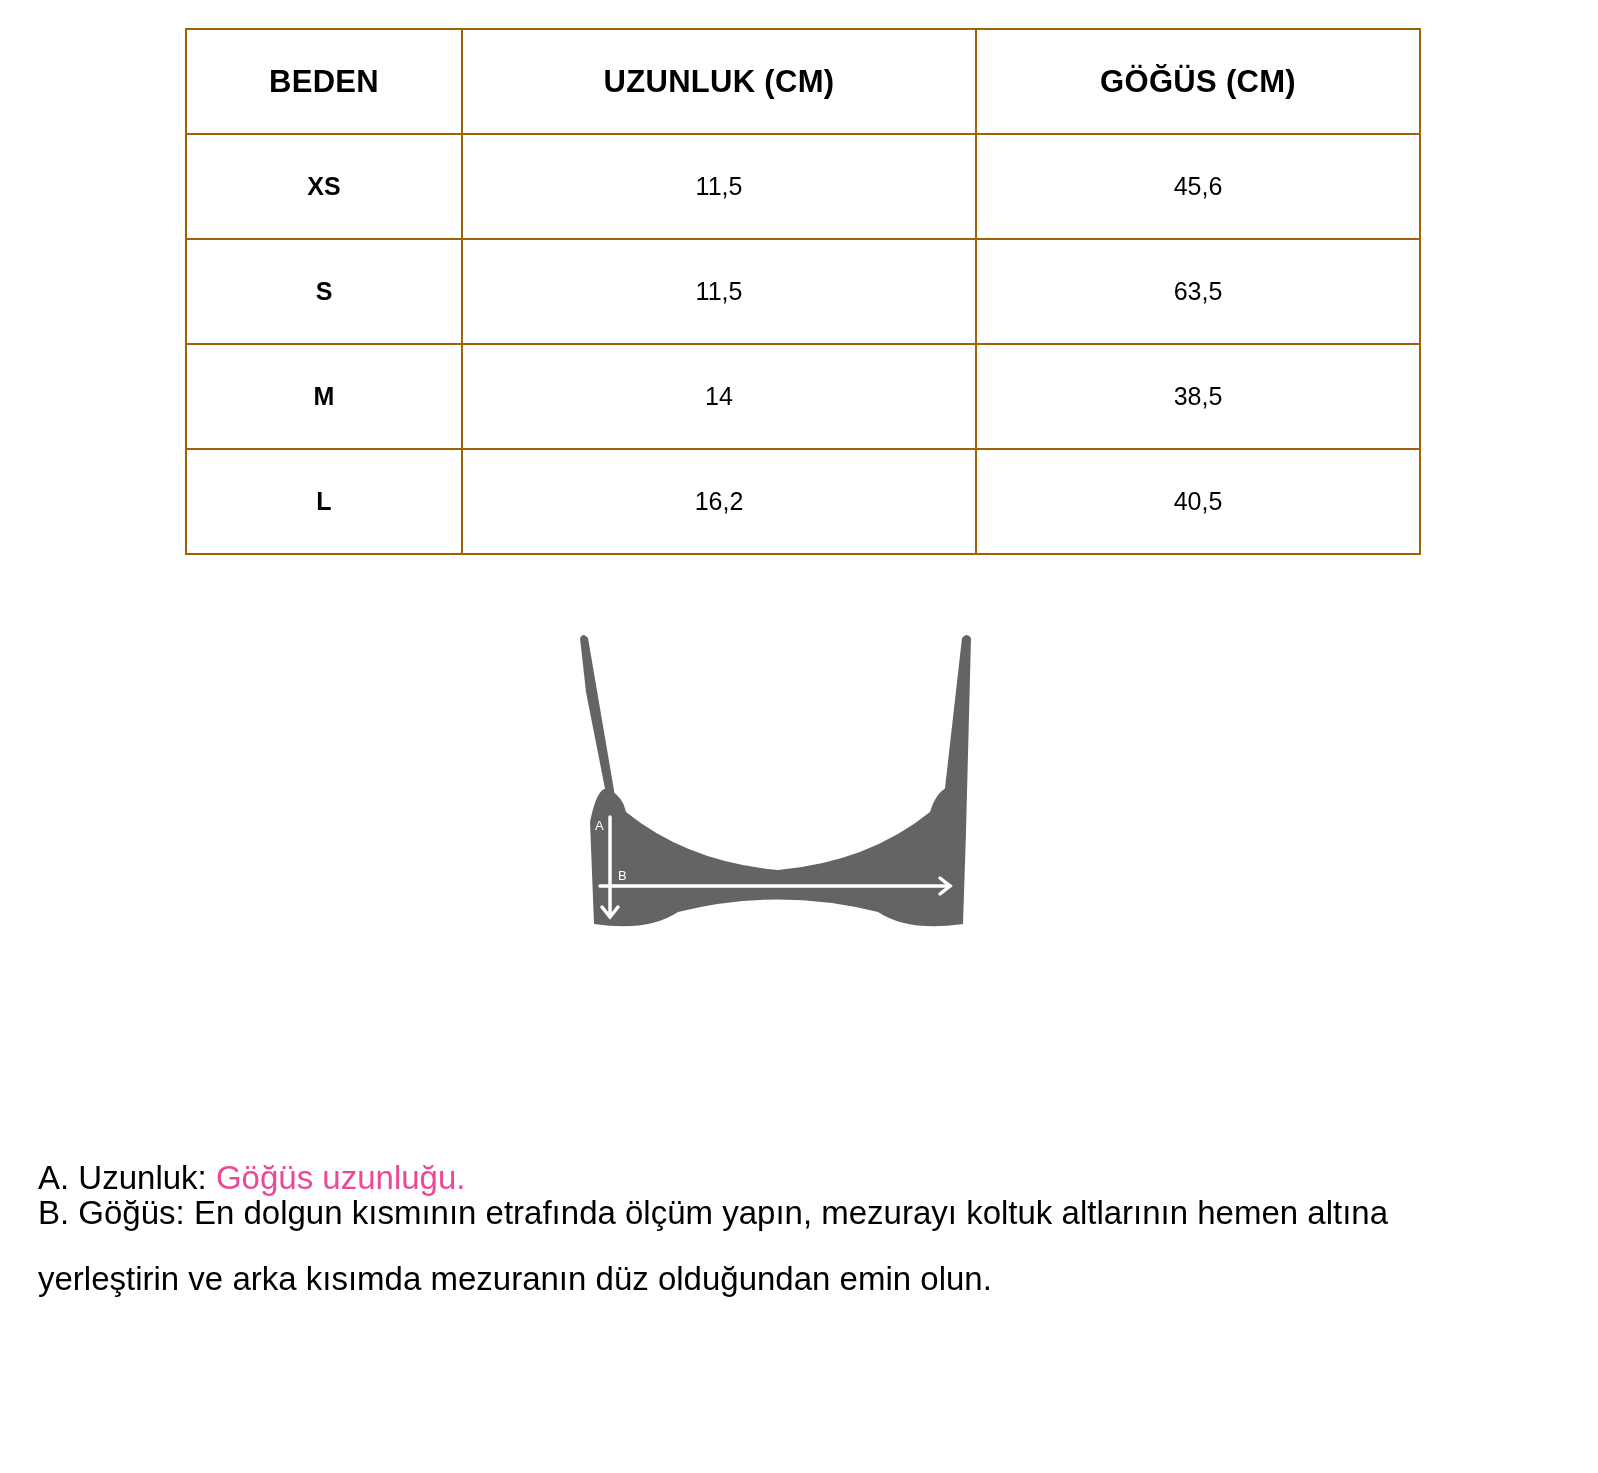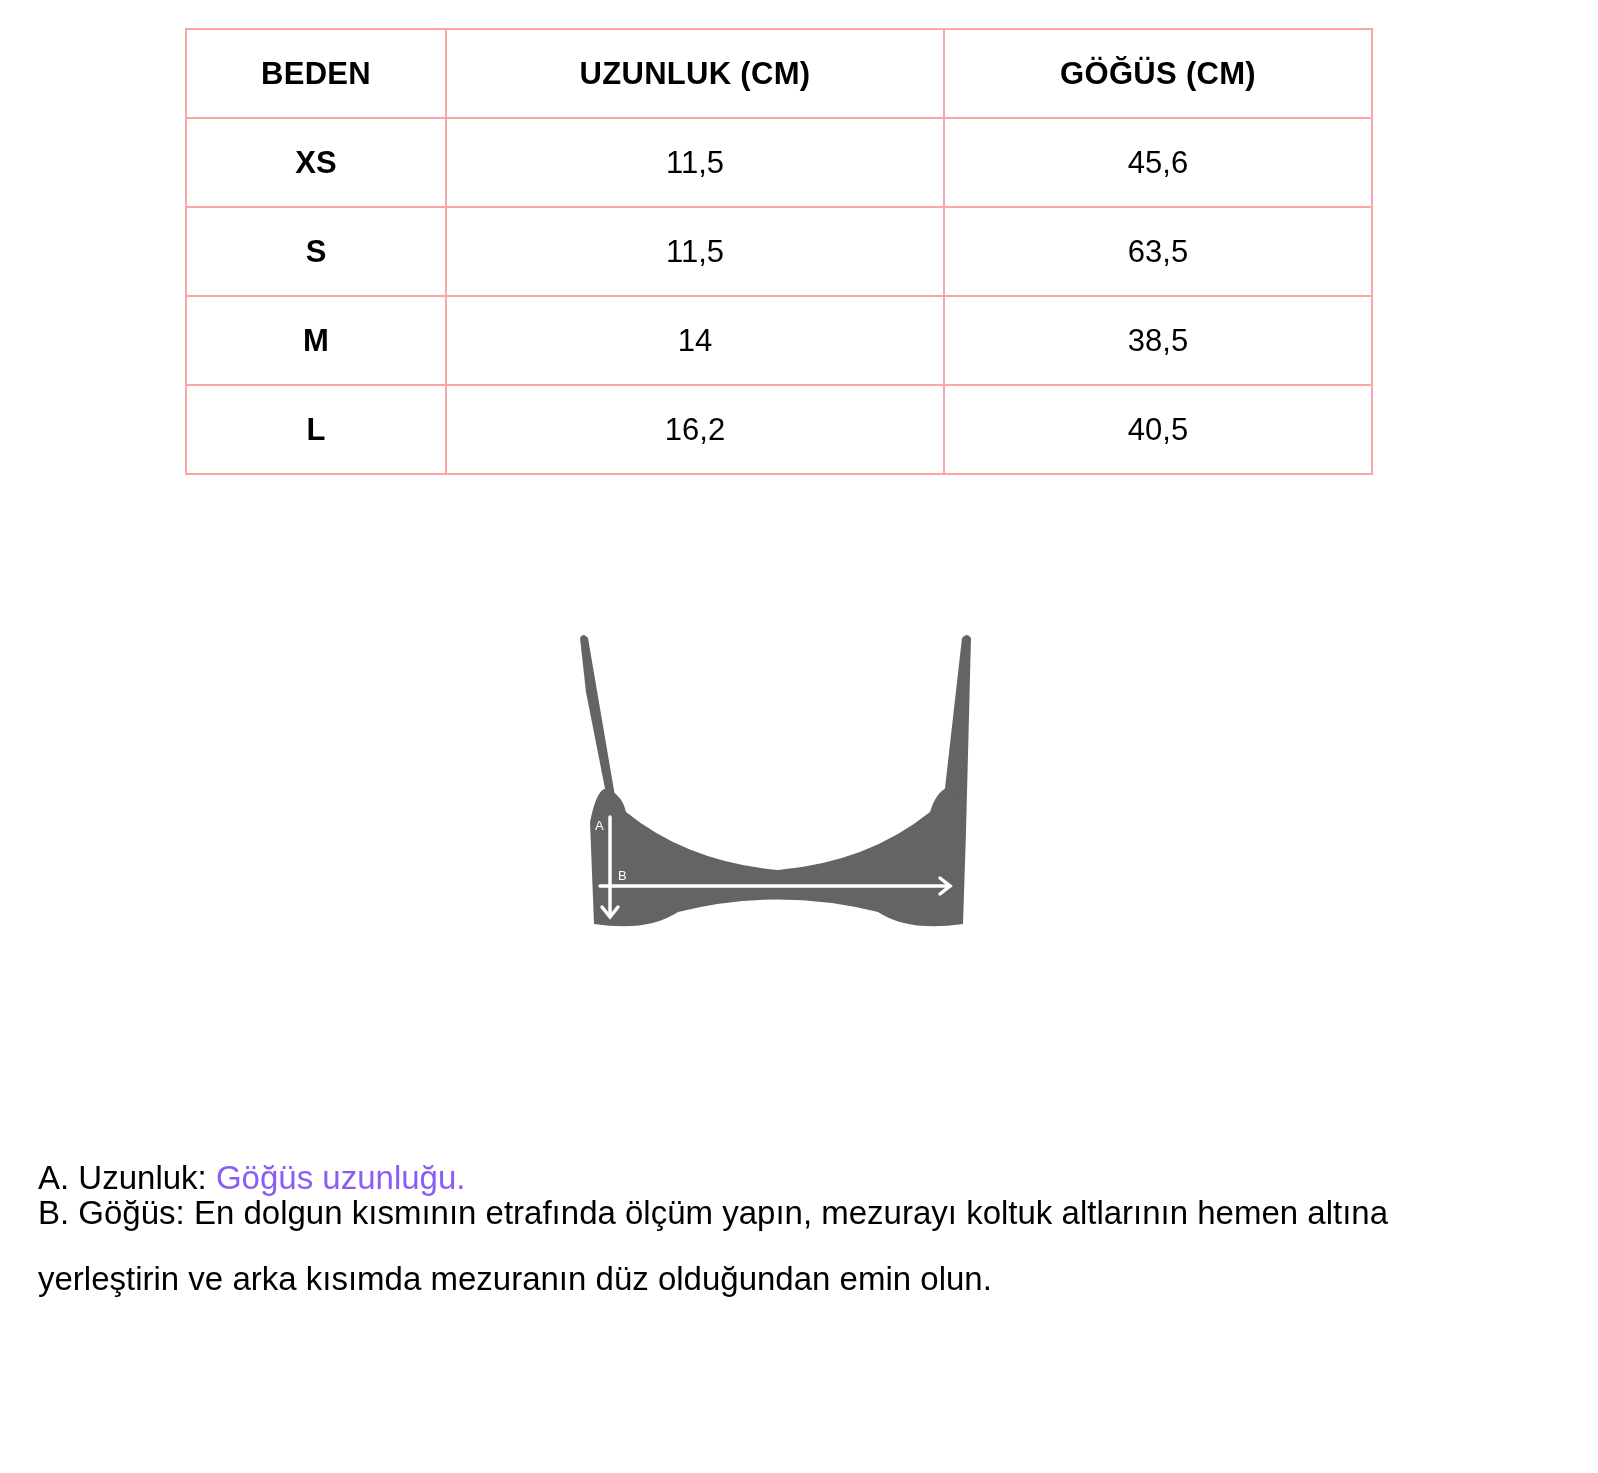--- a/index.html
+++ b/index.html
@@ -1,26 +1,26 @@
 <!DOCTYPE html>
 <html><head>
 <meta charset="utf-8">
 <style>
   html, body { margin: 0; padding: 0; background: #ffffff; }
   body { width: 1598px; height: 1473px; position: relative; overflow: hidden;
          font-family: "Liberation Sans", sans-serif; color: #000; }
   .size-table { position: absolute; left: 185px; top: 28px; border-collapse: collapse; }
-  .size-table td, .size-table th { border: 2px solid #fca5a5; text-align: center; height: 87px; padding: 0; }
+  .size-table td, .size-table th { border: 2px solid #a16207; text-align: center; height: 87px; padding: 8px; }
   .size-table th { font-weight: bold; font-size: 31px; letter-spacing: 0.3px; }
-  .size-table td { font-size: 31px; }
+  .size-table td { font-size: 25px; }
   .size-table td.size { font-weight: bold; }
   .col1 { width: 258px; } .col2 { width: 496px; } .col3 { width: 426px; margin-left: 12px; }
   .diagram { position: absolute; left: 578px; top: 632px; width: 400px; height: 310px; }
   .legend { position: absolute; left: 38px; font-size: 33px; line-height: 66px; }
-  .legend .desc-a { color: #8b5cf6; }
+  .legend .desc-a { color: #ec4899; }
   #legend-a { top: 1145px; }
   #legend-b { top: 1180px; width: 1500px; }
 </style>
 </head>
 <body>
 
 <table class="size-table">
   <tbody>
       <tr>
     <th class="col1">BEDEN</th>

